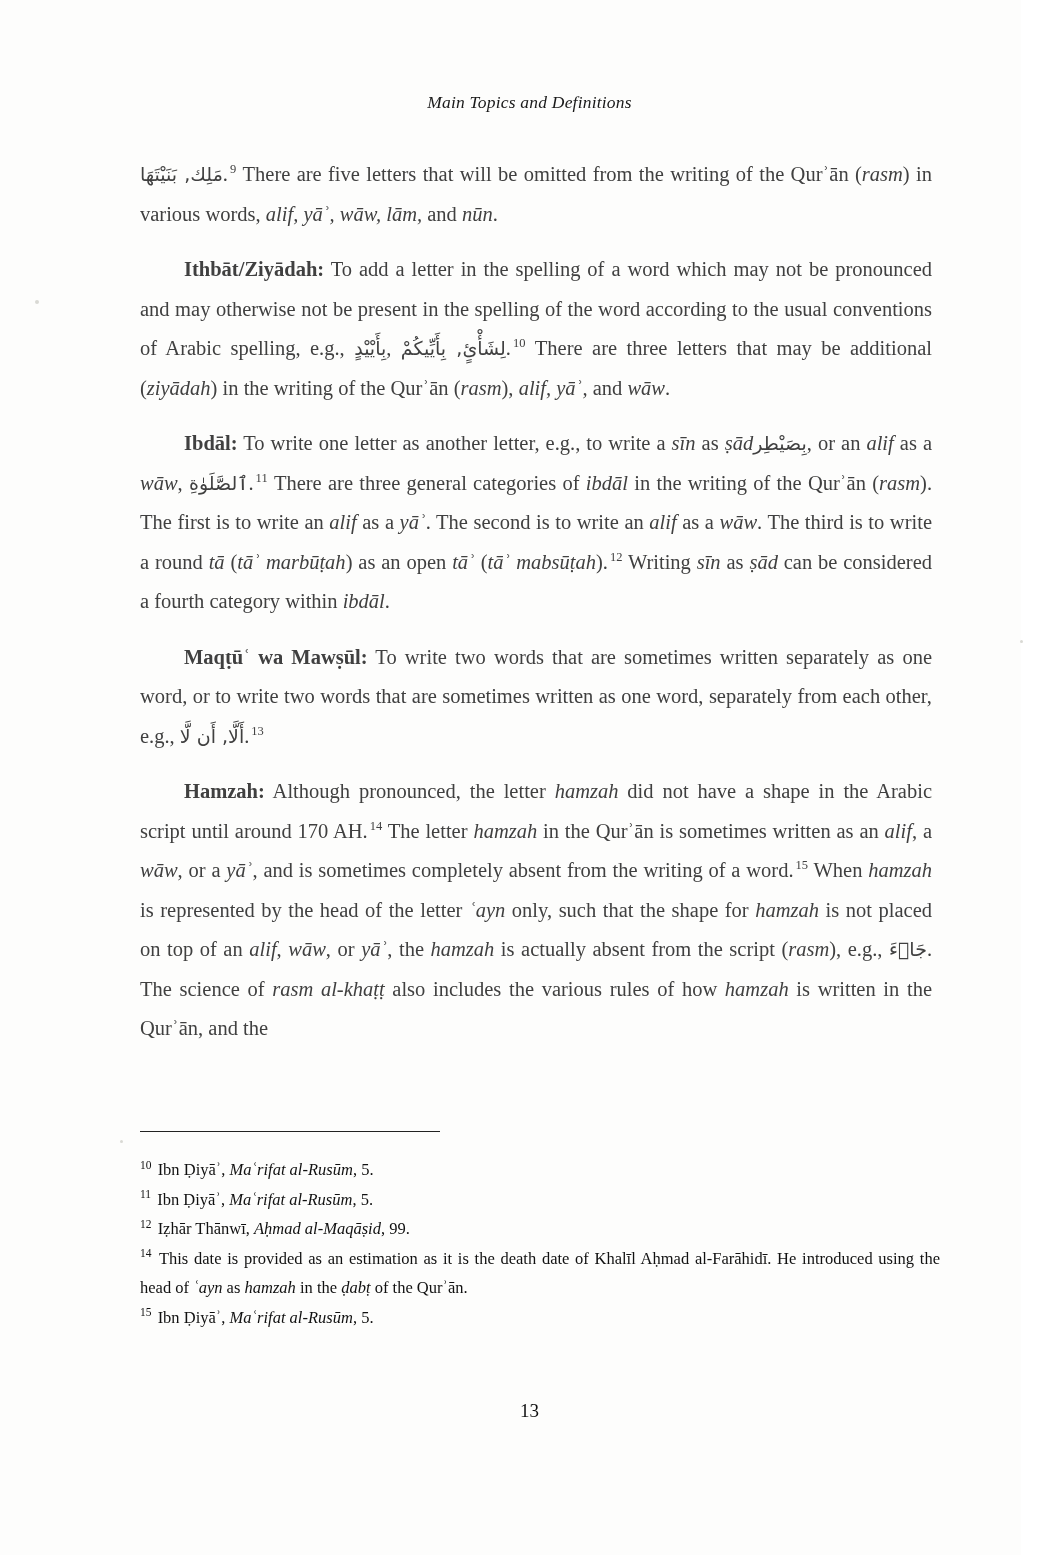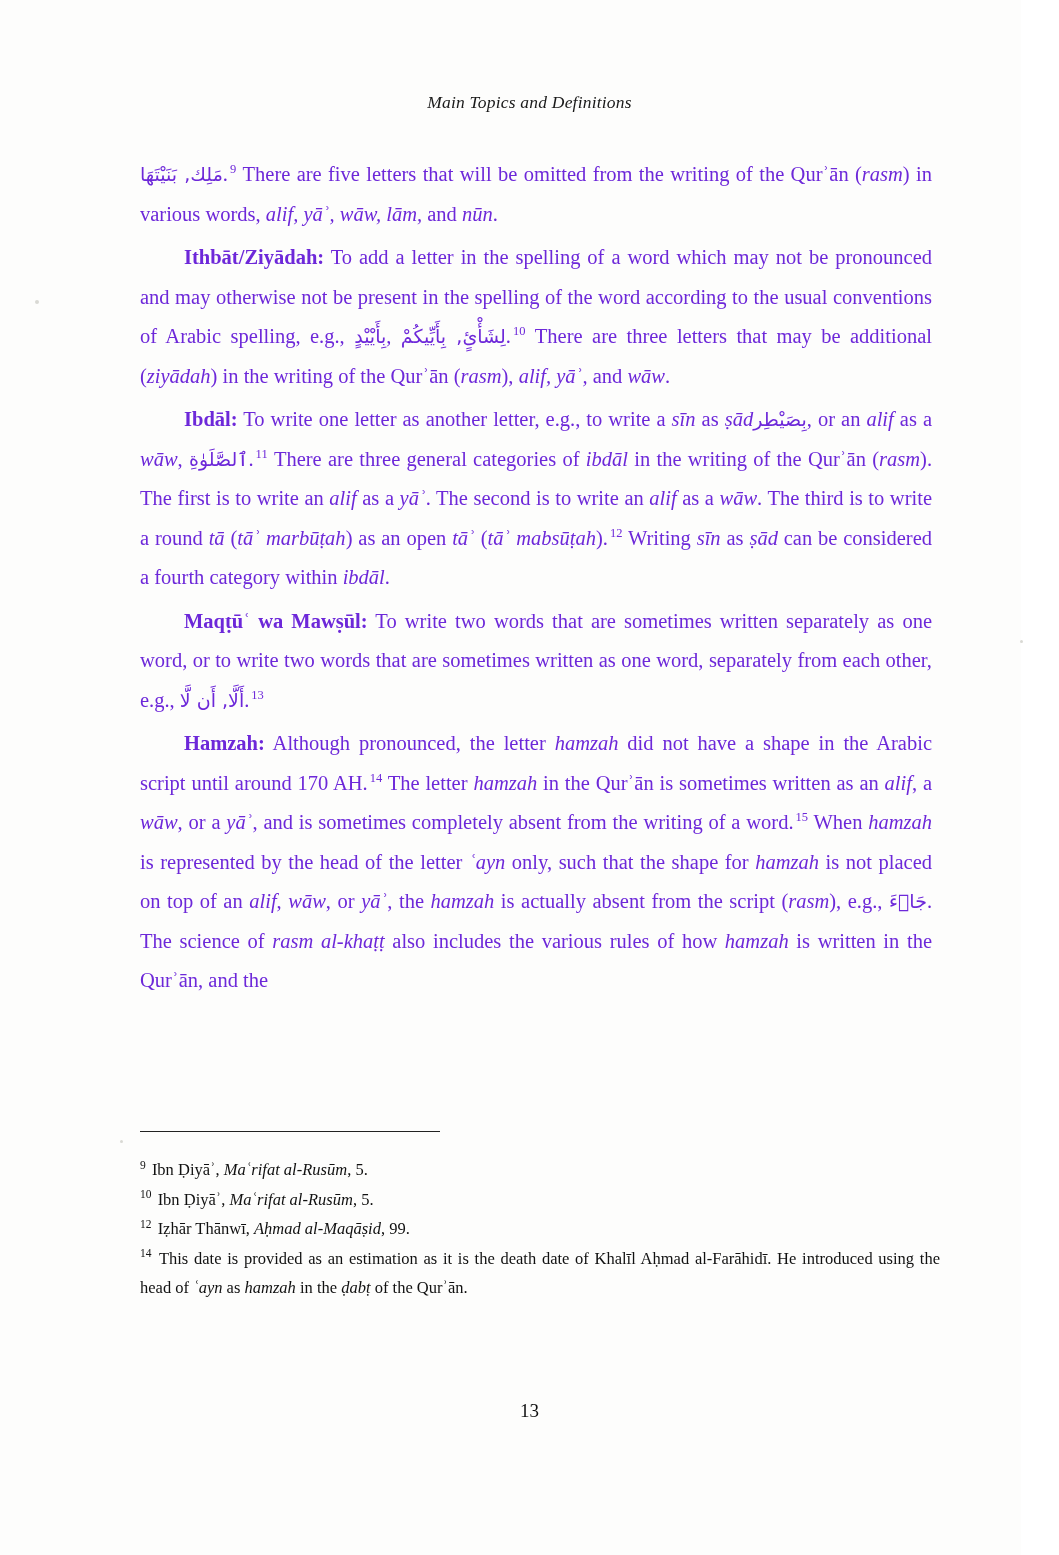--- a/index.html
+++ b/index.html
@@ -38,25 +38,25 @@
     left: 140px;
     top: 155px;
     width: 792px;
   }
   p.para {
     margin: 0 0 0 0;
     font-size: 20.5px;
     line-height: 39.5px;
     text-align: justify;
     text-justify: inter-word;
-    color: #6d28d9;
+    color: #404040;
     hyphens: none;
   }
   p.para + p.para {
-    margin-top: 4px;
+    margin-top: 16px;
   }
   .indent {
     text-indent: 44px;
   }
   .bold { font-weight: bold; }
   .ital { font-style: italic; }
   .ar {
     font-family: "DejaVu Sans", sans-serif;
     font-size: 19px;
     direction: rtl;
@@ -120,24 +120,25 @@
       <p class="para"><span class="ar">مَلِك, بَنَيْتَهَا</span><span>.</span><sup class="fn">9</sup><span> There are five letters that will be omitted from the writing of the Qur</span><span>ʾ</span><span>ān (</span><span class="ital">rasm</span><span>) in various words, </span><span class="ital">alif, yāʾ, wāw, lām,</span><span> and </span><span class="ital">nūn</span><span>.</span></p>
       <p class="para indent"><span class="bold">Ithbāt/Ziyādah:</span><span> To add a letter in the spelling of a word which may not be pronounced and may otherwise not be present in the spelling of the word according to the usual conventions of Arabic spelling, e.g., </span><span class="ar">بِأَيْيْدٍ</span><span>, </span><span class="ar">لِشَأْىٍٔ, بِأَيِّيكُمْ</span><span>.</span><sup class="fn">10</sup><span> There are three letters that may be additional (</span><span class="ital">ziyādah</span><span>) in the writing of the Qurʾān (</span><span class="ital">rasm</span><span>), </span><span class="ital">alif, yāʾ,</span><span> and </span><span class="ital">wāw</span><span>.</span></p>
       <p class="para indent"><span class="bold">Ibdāl:</span><span> To write one letter as another letter, e.g., to write a </span><span class="ital">sīn</span><span> as </span><span class="ital">ṣād</span><span class="ar">بِصَيْطِر</span><span>, or an </span><span class="ital">alif</span><span> as a </span><span class="ital">wāw</span><span>, </span><span class="ar">ٱلصَّلَوٰةِ</span><span>.</span><sup class="fn">11</sup><span> There are three general categories of </span><span class="ital">ibdāl</span><span> in the writing of the Qurʾān (</span><span class="ital">rasm</span><span>). The first is to write an </span><span class="ital">alif</span><span> as a </span><span class="ital">yāʾ</span><span>. The second is to write an </span><span class="ital">alif</span><span> as a </span><span class="ital">wāw</span><span>. The third is to write a round </span><span class="ital">tā</span><span> (</span><span class="ital">tāʾ marbūṭah</span><span>) as an open </span><span class="ital">tāʾ</span><span> (</span><span class="ital">tāʾ mabsūṭah</span><span>).</span><sup class="fn">12</sup><span> Writing </span><span class="ital">sīn</span><span> as </span><span class="ital">ṣād</span><span> can be considered a fourth category within </span><span class="ital">ibdāl</span><span>.</span></p>
       <p class="para indent"><span class="bold">Maqṭūʿ wa Mawṣūl:</span><span> To write two words that are sometimes written separately as one word, or to write two words that are sometimes written as one word, separately from each other, e.g., </span><span class="ar">أَلَّا, أَن لَّا</span><span>.</span><sup class="fn">13</sup></p>
       <p class="para indent"><span class="bold">Hamzah:</span><span> Although pronounced, the letter </span><span class="ital">hamzah</span><span> did not have a shape in the Arabic script until around 170 AH.</span><sup class="fn">14</sup><span> The letter </span><span class="ital">hamzah</span><span> in the Qurʾān is sometimes written as an </span><span class="ital">alif</span><span>, a </span><span class="ital">wāw</span><span>, or a </span><span class="ital">yāʾ</span><span>, and is sometimes completely absent from the writing of a word.</span><sup class="fn">15</sup><span> When </span><span class="ital">hamzah</span><span> is represented by the head of the letter </span><span class="ital">ʿayn</span><span> only, such that the shape for </span><span class="ital">hamzah</span><span> is not placed on top of an </span><span class="ital">alif</span><span>, </span><span class="ital">wāw</span><span>, or </span><span class="ital">yāʾ</span><span>, the </span><span class="ital">hamzah</span><span> is actually absent from the script (</span><span class="ital">rasm</span><span>), e.g., </span><span class="ar">جَاۤءَ</span><span>. The science of </span><span class="ital">rasm al-khaṭṭ</span><span> also includes the various rules of how </span><span class="ital">hamzah</span><span> is written in the Qurʾān, and the</span></p>
     </div>
 
   <div class="rule"></div>
 
   <div class="notes" id="notes-col">
-      <div class="note"><sup>9</sup> <span>Ibn Ḍiyāʾ, </span><span class="ital">Maʿrifat al-Rusūm</span><span>, 5.</span></div>
       <div class="note"><sup>10</sup> <span>Ibn Ḍiyāʾ, </span><span class="ital">Maʿrifat al-Rusūm</span><span>, 5.</span></div>
+      <div class="note"><sup>11</sup> <span>Ibn Ḍiyāʾ, </span><span class="ital">Maʿrifat al-Rusūm</span><span>, 5.</span></div>
       <div class="note"><sup>12</sup> <span>Iẓhār Thānwī, </span><span class="ital">Aḥmad al-Maqāṣid</span><span>, 99.</span></div>
       <div class="note"><sup>14</sup> <span>This date is provided as an estimation as it is the death date of Khalīl Aḥmad al-Farāhidī. He introduced using the head of </span><span class="ital">ʿayn</span><span> as </span><span class="ital">hamzah</span><span> in the </span><span class="ital">ḍabṭ</span><span> of the Qurʾān.</span></div>
+      <div class="note"><sup>15</sup> <span>Ibn Ḍiyāʾ, </span><span class="ital">Maʿrifat al-Rusūm</span><span>, 5.</span></div>
     </div>
 
   <div class="folio">13</div>
 
   <div class="speck" style="left:35px; top:300px; width:4px; height:4px;"></div>
   <div class="speck" style="left:1020px; top:640px; width:3px; height:3px;"></div>
   <div class="speck" style="left:120px; top:1140px; width:3px; height:3px;"></div>
 </div>
 
 </body></html>

